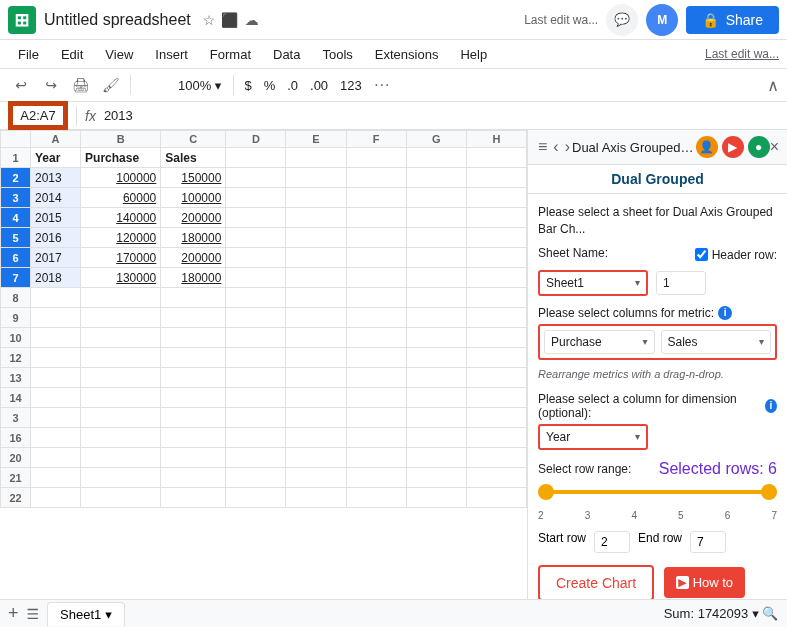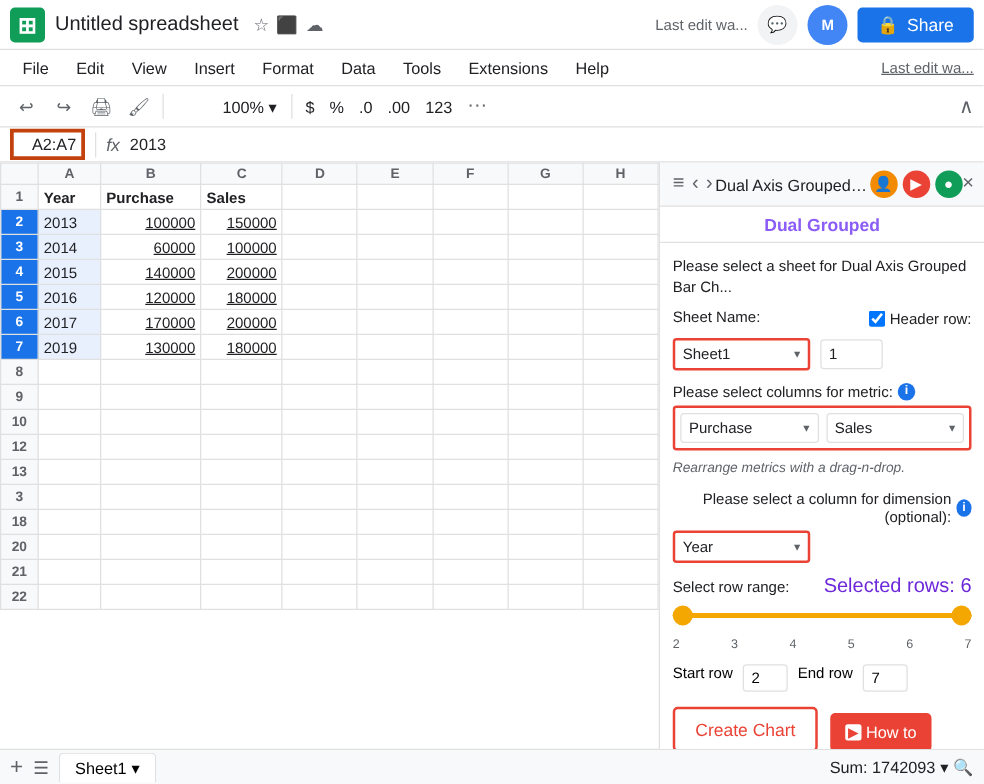--- a/index.html
+++ b/index.html
@@ -25,21 +25,21 @@
     .toolbar { display: flex; align-items: center; height: 34px; padding: 0 8px; gap: 4px; border-bottom: 1px solid #e0e0e0; border-top: 1px solid #e0e0e0; }
     .toolbar-btn { width: 26px; height: 26px; border: none; background: none; cursor: pointer; border-radius: 3px; display: flex; align-items: center; justify-content: center; color: #5f6368; font-size: 14px; }
     .toolbar-divider { width: 1px; height: 20px; background: #e0e0e0; margin: 0 2px; }
     .zoom-btn { border: none; background: none; cursor: pointer; font-size: 13px; color: #202124; padding: 2px 6px; border-radius: 3px; margin-left: 35px; }
     .toolbar-currency { font-size: 13px; color: #202124; padding: 2px 4px; cursor: pointer; }
     .toolbar-more { font-size: 16px; color: #5f6368; cursor: pointer; padding: 2px 4px; }
     .toolbar-collapse { margin-left: auto; color: #5f6368; cursor: pointer; font-size: 16px; }
 
     
     .formula-bar { display: flex; align-items: center; height: 28px; border-bottom: 1px solid #e0e0e0; padding: 0 8px; gap: 8px; }
-    .cell-ref { width: 60px; font-size: 13px; color: #202124; border: 3px solid #c2410c; padding: 2px 4px; text-align: right; }
+    .cell-ref { width: 60px; font-size: 13px; color: #202124; border: 5px solid #c2410c; padding: 2px 4px; text-align: center; }
     .formula-divider { width: 1px; height: 20px; background: #e0e0e0; }
     .fx-label { color: #5f6368; font-style: italic; font-size: 14px; }
     .formula-input { flex: 1; font-size: 13px; color: #202124; border: none; outline: none; }
 
     
     .main-area { display: flex; height: calc(627px - 40px - 28px - 34px - 28px - 28px); }
 
     
     .spreadsheet { flex: 1; overflow: hidden; position: relative; }
     .sheet-table { width: 100%; border-collapse: collapse; }
@@ -68,21 +68,21 @@
     .panel-nav-btn { background: none; border: none; cursor: pointer; color: #5f6368; font-size: 16px; padding: 2px; }
     .panel-chart-title { font-size: 13px; color: #202124; font-weight: 500; max-width: 130px; white-space: nowrap; overflow: hidden; text-overflow: ellipsis; }
     .panel-icons { display: flex; gap: 4px; align-items: center; }
     .panel-icon { width: 22px; height: 22px; border-radius: 50%; display: flex; align-items: center; justify-content: center; font-size: 12px; cursor: pointer; }
     .panel-icon.person { background: #f28b00; color: white; }
     .panel-icon.youtube { background: #ea4335; color: white; }
     .panel-icon.green { background: #0f9d58; color: white; }
     .panel-close { background: none; border: none; cursor: pointer; font-size: 16px; color: #5f6368; }
     .panel-body { padding: 10px; flex: 1; }
     .panel-section-text { font-size: 12px; color: #202124; margin-bottom: 8px; line-height: 1.4; }
-    .panel-label { font-size: 12px; color: #202124; margin-bottom: 4px; display: flex; align-items: center; gap: 4px; text-align: right; }
+    .panel-label { font-size: 12px; color: #202124; margin-bottom: 4px; display: flex; align-items: center; gap: 4px; }
     .panel-select { border: 1px solid #e0e0e0; border-radius: 3px; padding: 4px 6px; font-size: 12px; color: #202124; background: white; cursor: pointer; display: flex; align-items: center; justify-content: space-between; }
     .panel-select.sheet-select { width: 110px; border: 2px solid #ea4335; }
     .panel-select.dim-select { width: 100px; border: 2px solid #ea4335; }
     .panel-input { border: 1px solid #e0e0e0; border-radius: 3px; padding: 4px 6px; font-size: 12px; color: #202124; width: 40px; }
     .checkbox-label { font-size: 12px; color: #202124; }
     .metric-boxes { display: flex; gap: 6px; margin-bottom: 8px; border: 2px solid #ea4335; padding: 4px; border-radius: 3px; }
     .metric-box { flex: 1; border: 1px solid #e0e0e0; border-radius: 3px; padding: 4px 6px; font-size: 12px; color: #202124; background: white; display: flex; align-items: center; justify-content: space-between; cursor: pointer; }
     .drag-hint { font-size: 11px; color: #5f6368; margin-bottom: 12px; font-style: italic; }
     .range-section { margin-bottom: 10px; }
     .range-label-row { display: flex; justify-content: space-between; align-items: center; margin-bottom: 4px; }
@@ -92,24 +92,24 @@
     .range-track { position: absolute; top: 8px; left: 0; right: 0; height: 4px; background: #e0e0e0; border-radius: 2px; }
     .range-fill { position: absolute; top: 8px; left: 0; right: 0; height: 4px; background: #f4a700; border-radius: 2px; }
     .range-thumb { position: absolute; top: 2px; width: 16px; height: 16px; border-radius: 50%; background: #f4a700; cursor: pointer; }
     .range-thumb.left { left: 0; }
     .range-thumb.right { right: 0; }
     .range-ticks { display: flex; justify-content: space-between; font-size: 10px; color: #5f6368; margin-bottom: 6px; }
     .row-input-row { display: flex; gap: 8px; margin-bottom: 12px; font-size: 12px; }
     .row-input { border: 1px solid #e0e0e0; border-radius: 3px; padding: 3px 6px; font-size: 12px; width: 36px; }
     .create-chart-btn { border: 2px solid #ea4335; background: white; color: #ea4335; padding: 8px 16px; font-size: 14px; font-weight: 500; border-radius: 4px; cursor: pointer; }
     .howto-btn { background: #ea4335; color: white; border: none; padding: 8px 12px; font-size: 13px; border-radius: 4px; cursor: pointer; display: flex; align-items: center; gap: 4px; }
-    .bottom-action-row { display: flex; align-items: flex-end; gap: 10px; }
+    .bottom-action-row { display: flex; align-items: center; gap: 10px; }
     .info-icon { display: inline-flex; align-items: center; justify-content: center; width: 14px; height: 14px; border-radius: 50%; background: #1a73e8; color: white; font-size: 10px; font-weight: bold; cursor: pointer; }
     .chevron-down { font-size: 10px; color: #5f6368; }
-    .panel-header-title { font-size: 14px; font-weight: 600; color: #8b5cf6; text-align: center; padding: 6px; border-bottom: 1px solid #e0e0e0; }
+    .panel-header-title { font-size: 14px; font-weight: 600; color: #0c4a6e; text-align: center; padding: 6px; border-bottom: 1px solid #e0e0e0; }
   </style>
 </head>
 <body>
 
 <div class="top-bar">
   <div class="app-icon">
     <span style="font-size:18px;">⊞</span>
   </div>
   <span class="doc-title">Untitled spreadsheet</span>
   <div class="doc-icons">
@@ -247,21 +247,21 @@
             <td class="cell num">170000</td>
             <td class="cell num">200000</td>
             <td class="cell"></td>
             <td class="cell"></td>
             <td class="cell"></td>
             <td class="cell"></td>
             <td class="cell"></td>
           </tr>
           <tr>
             <th class="row-header selected-row">7</th>
-            <td class="cell selected">2019</td>
+            <td class="cell selected">2018</td>
             <td class="cell num">130000</td>
             <td class="cell num">180000</td>
             <td class="cell"></td>
             <td class="cell"></td>
             <td class="cell"></td>
             <td class="cell"></td>
             <td class="cell"></td>
           </tr>
           <tr>
             <th class="row-header">8</th>
@@ -312,32 +312,43 @@
             <td class="cell"></td>
             <td class="cell"></td>
             <td class="cell"></td>
             <td class="cell"></td>
             <td class="cell"></td>
             <td class="cell"></td>
             <td class="cell"></td>
             <td class="cell"></td>
           </tr>
           <tr>
+            <th class="row-header">14</th>
+            <td class="cell"></td>
+            <td class="cell"></td>
+            <td class="cell"></td>
+            <td class="cell"></td>
+            <td class="cell"></td>
+            <td class="cell"></td>
+            <td class="cell"></td>
+            <td class="cell"></td>
+          </tr>
+          <tr>
             <th class="row-header">3</th>
             <td class="cell"></td>
             <td class="cell"></td>
             <td class="cell"></td>
             <td class="cell"></td>
             <td class="cell"></td>
             <td class="cell"></td>
             <td class="cell"></td>
             <td class="cell"></td>
           </tr>
           <tr>
-            <th class="row-header">18</th>
+            <th class="row-header">16</th>
             <td class="cell"></td>
             <td class="cell"></td>
             <td class="cell"></td>
             <td class="cell"></td>
             <td class="cell"></td>
             <td class="cell"></td>
             <td class="cell"></td>
             <td class="cell"></td>
           </tr>
           <tr>

